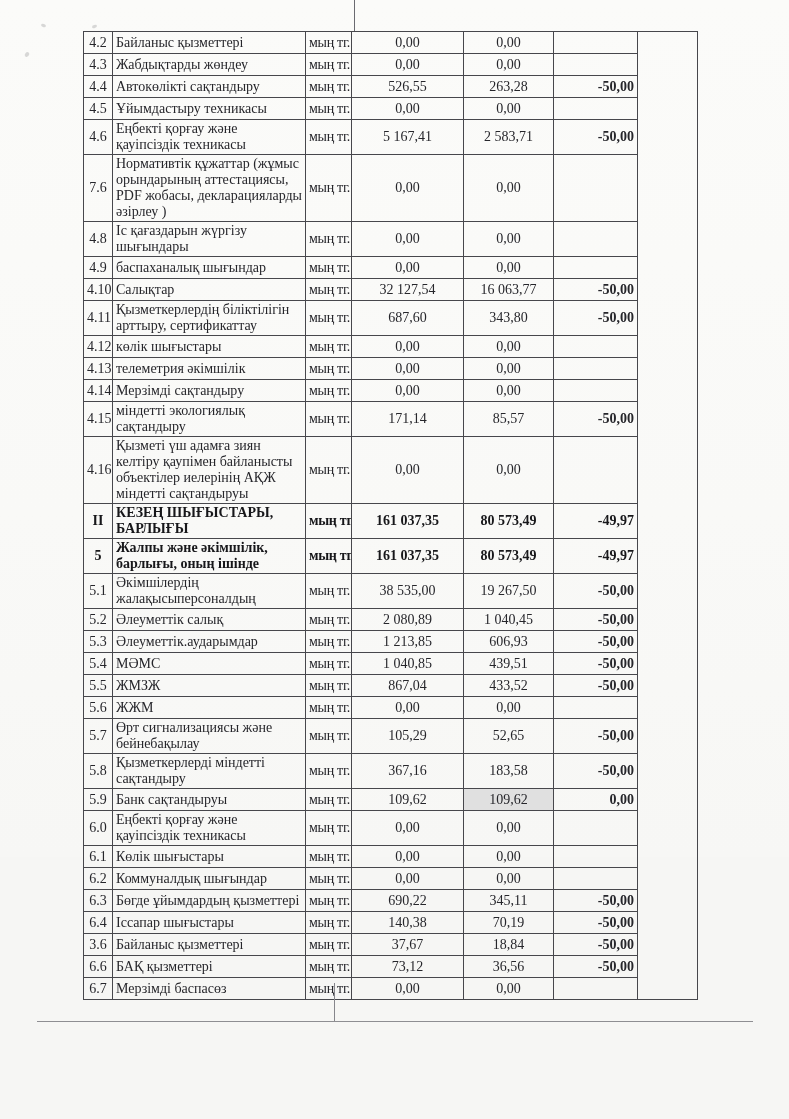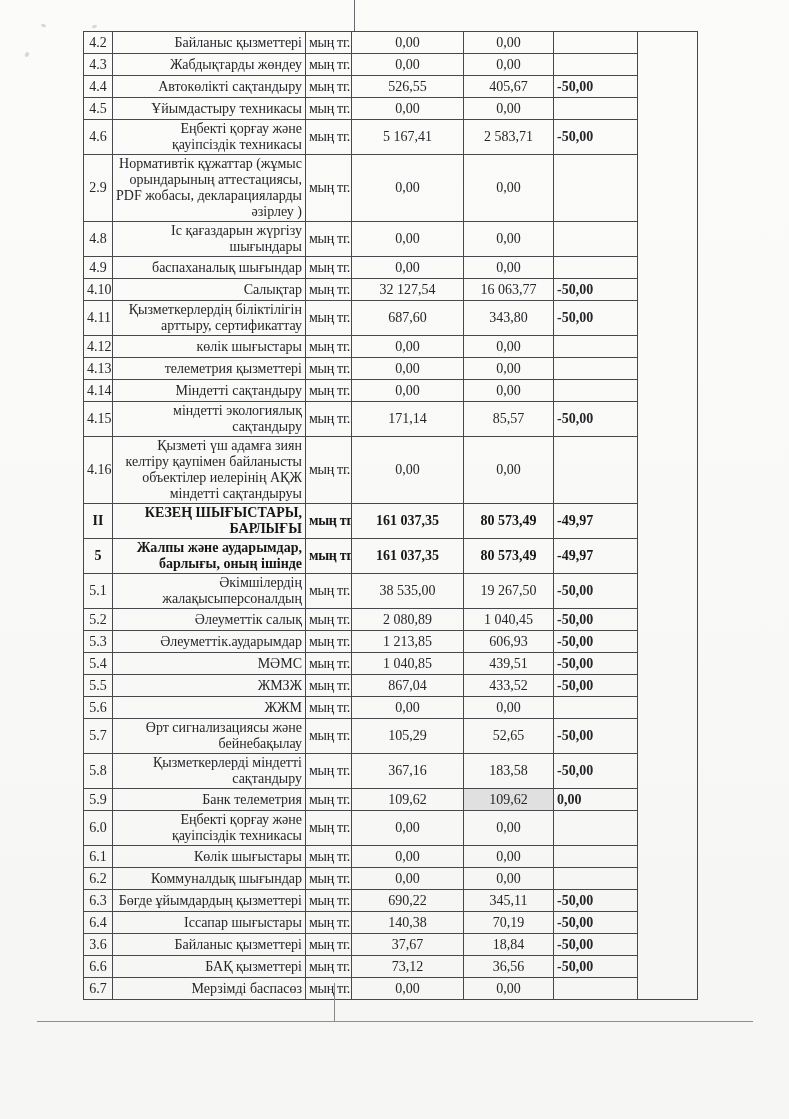--- a/index.html
+++ b/index.html
@@ -36,36 +36,36 @@
     vertical-align: middle;
     color: #26262b;
     overflow: hidden;
   }
   td.c-num {
     text-align: center;
     font-size: 13px;
     padding: 1px 0;
   }
   td.c-desc {
-    text-align: right;
+    text-align: left;
     padding-left: 4px;
   }
   td.c-unit {
     text-align: left;
     font-size: 13px;
     letter-spacing: -0.3px;
     white-space: nowrap;
     padding-left: 2px;
     padding-right: 0;
   }
   td.c-val {
     text-align: center;
   }
   td.c-chg {
-    text-align: left;
+    text-align: right;
     font-weight: bold;
     color: #17171a;
   }
   tr.bold-row td {
     font-weight: bold;
     color: #17171a;
   }
   td.c-extra {
     background: transparent;
   }
@@ -137,41 +137,41 @@
           <td class="c-unit">мың тг.</td>
           <td class="c-val">0,00</td>
           <td class="c-val">0,00</td>
           <td class="c-chg"></td>
         </tr>
         <tr>
           <td class="c-num">4.4</td>
           <td class="c-desc">Автокөлікті сақтандыру</td>
           <td class="c-unit">мың тг.</td>
           <td class="c-val">526,55</td>
-          <td class="c-val">405,67</td>
+          <td class="c-val">263,28</td>
           <td class="c-chg">-50,00</td>
         </tr>
         <tr>
           <td class="c-num">4.5</td>
           <td class="c-desc">Ұйымдастыру техникасы</td>
           <td class="c-unit">мың тг.</td>
           <td class="c-val">0,00</td>
           <td class="c-val">0,00</td>
           <td class="c-chg"></td>
         </tr>
         <tr>
           <td class="c-num">4.6</td>
           <td class="c-desc">Еңбекті қорғау және қауіпсіздік техникасы</td>
           <td class="c-unit">мың тг.</td>
           <td class="c-val">5 167,41</td>
           <td class="c-val">2 583,71</td>
           <td class="c-chg">-50,00</td>
         </tr>
         <tr>
-          <td class="c-num">2.9</td>
+          <td class="c-num">7.6</td>
           <td class="c-desc">Нормативтік құжаттар (жұмыс орындарының аттестациясы, PDF жобасы, декларацияларды әзірлеу )</td>
           <td class="c-unit">мың тг.</td>
           <td class="c-val">0,00</td>
           <td class="c-val">0,00</td>
           <td class="c-chg"></td>
         </tr>
         <tr>
           <td class="c-num">4.8</td>
           <td class="c-desc">Іс қағаздарын жүргізу шығындары</td>
           <td class="c-unit">мың тг.</td>
@@ -206,29 +206,29 @@
         <tr>
           <td class="c-num">4.12</td>
           <td class="c-desc">көлік шығыстары</td>
           <td class="c-unit">мың тг.</td>
           <td class="c-val">0,00</td>
           <td class="c-val">0,00</td>
           <td class="c-chg"></td>
         </tr>
         <tr>
           <td class="c-num">4.13</td>
-          <td class="c-desc">телеметрия қызметтері</td>
+          <td class="c-desc">телеметрия әкімшілік</td>
           <td class="c-unit">мың тг.</td>
           <td class="c-val">0,00</td>
           <td class="c-val">0,00</td>
           <td class="c-chg"></td>
         </tr>
         <tr>
           <td class="c-num">4.14</td>
-          <td class="c-desc">Міндетті сақтандыру</td>
+          <td class="c-desc">Мерзімді сақтандыру</td>
           <td class="c-unit">мың тг.</td>
           <td class="c-val">0,00</td>
           <td class="c-val">0,00</td>
           <td class="c-chg"></td>
         </tr>
         <tr>
           <td class="c-num">4.15</td>
           <td class="c-desc">міндетті экологиялық сақтандыру</td>
           <td class="c-unit">мың тг.</td>
           <td class="c-val">171,14</td>
@@ -246,21 +246,21 @@
         <tr class="bold-row">
           <td class="c-num">II</td>
           <td class="c-desc">КЕЗЕҢ ШЫҒЫСТАРЫ, БАРЛЫҒЫ</td>
           <td class="c-unit">мың тг.</td>
           <td class="c-val">161 037,35</td>
           <td class="c-val">80 573,49</td>
           <td class="c-chg">-49,97</td>
         </tr>
         <tr class="bold-row">
           <td class="c-num">5</td>
-          <td class="c-desc">Жалпы және аударымдар, барлығы, оның ішінде</td>
+          <td class="c-desc">Жалпы және әкімшілік, барлығы, оның ішінде</td>
           <td class="c-unit">мың тг.</td>
           <td class="c-val">161 037,35</td>
           <td class="c-val">80 573,49</td>
           <td class="c-chg">-49,97</td>
         </tr>
         <tr>
           <td class="c-num">5.1</td>
           <td class="c-desc">Әкімшілердің жалақысыперсоналдың</td>
           <td class="c-unit">мың тг.</td>
           <td class="c-val">38 535,00</td>
@@ -318,21 +318,21 @@
         <tr>
           <td class="c-num">5.8</td>
           <td class="c-desc">Қызметкерлерді міндетті сақтандыру</td>
           <td class="c-unit">мың тг.</td>
           <td class="c-val">367,16</td>
           <td class="c-val">183,58</td>
           <td class="c-chg">-50,00</td>
         </tr>
         <tr>
           <td class="c-num">5.9</td>
-          <td class="c-desc">Банк телеметрия</td>
+          <td class="c-desc">Банк сақтандыруы</td>
           <td class="c-unit">мың тг.</td>
           <td class="c-val">109,62</td>
           <td class="c-val" style="background: rgb(224, 224, 224);">109,62</td>
           <td class="c-chg">0,00</td>
         </tr>
         <tr>
           <td class="c-num">6.0</td>
           <td class="c-desc">Еңбекті қорғау және қауіпсіздік техникасы</td>
           <td class="c-unit">мың тг.</td>
           <td class="c-val">0,00</td>

